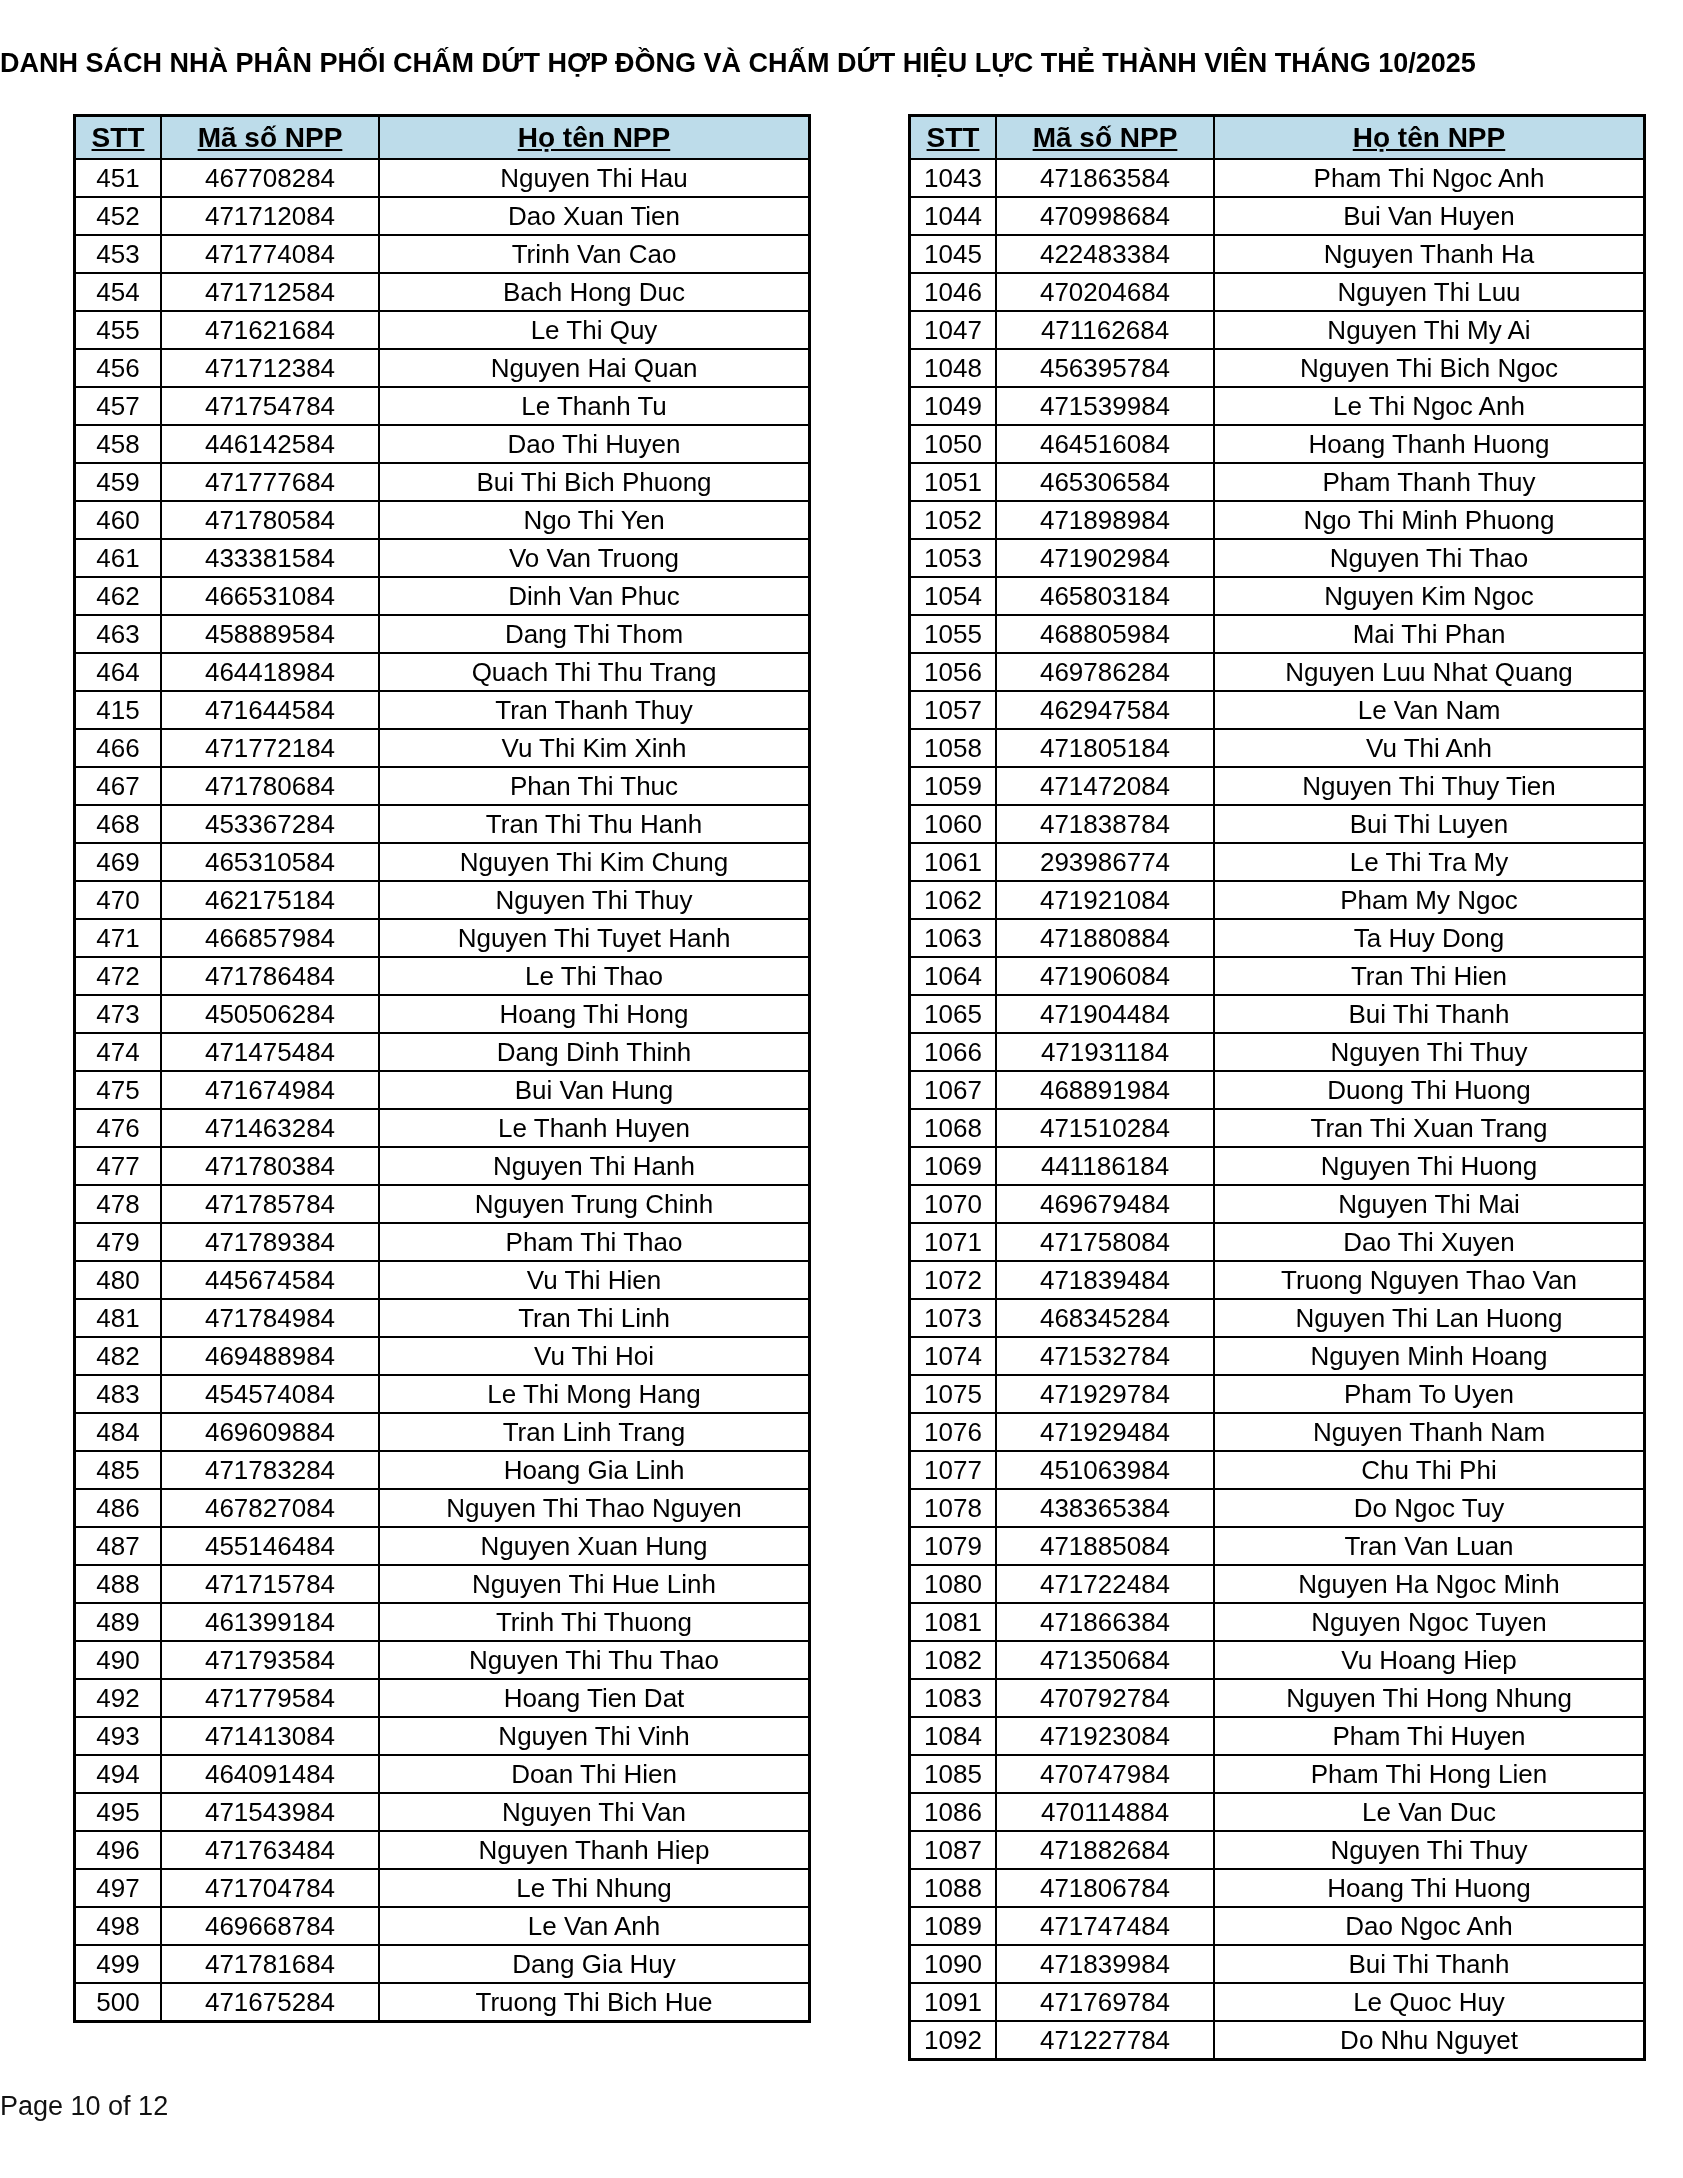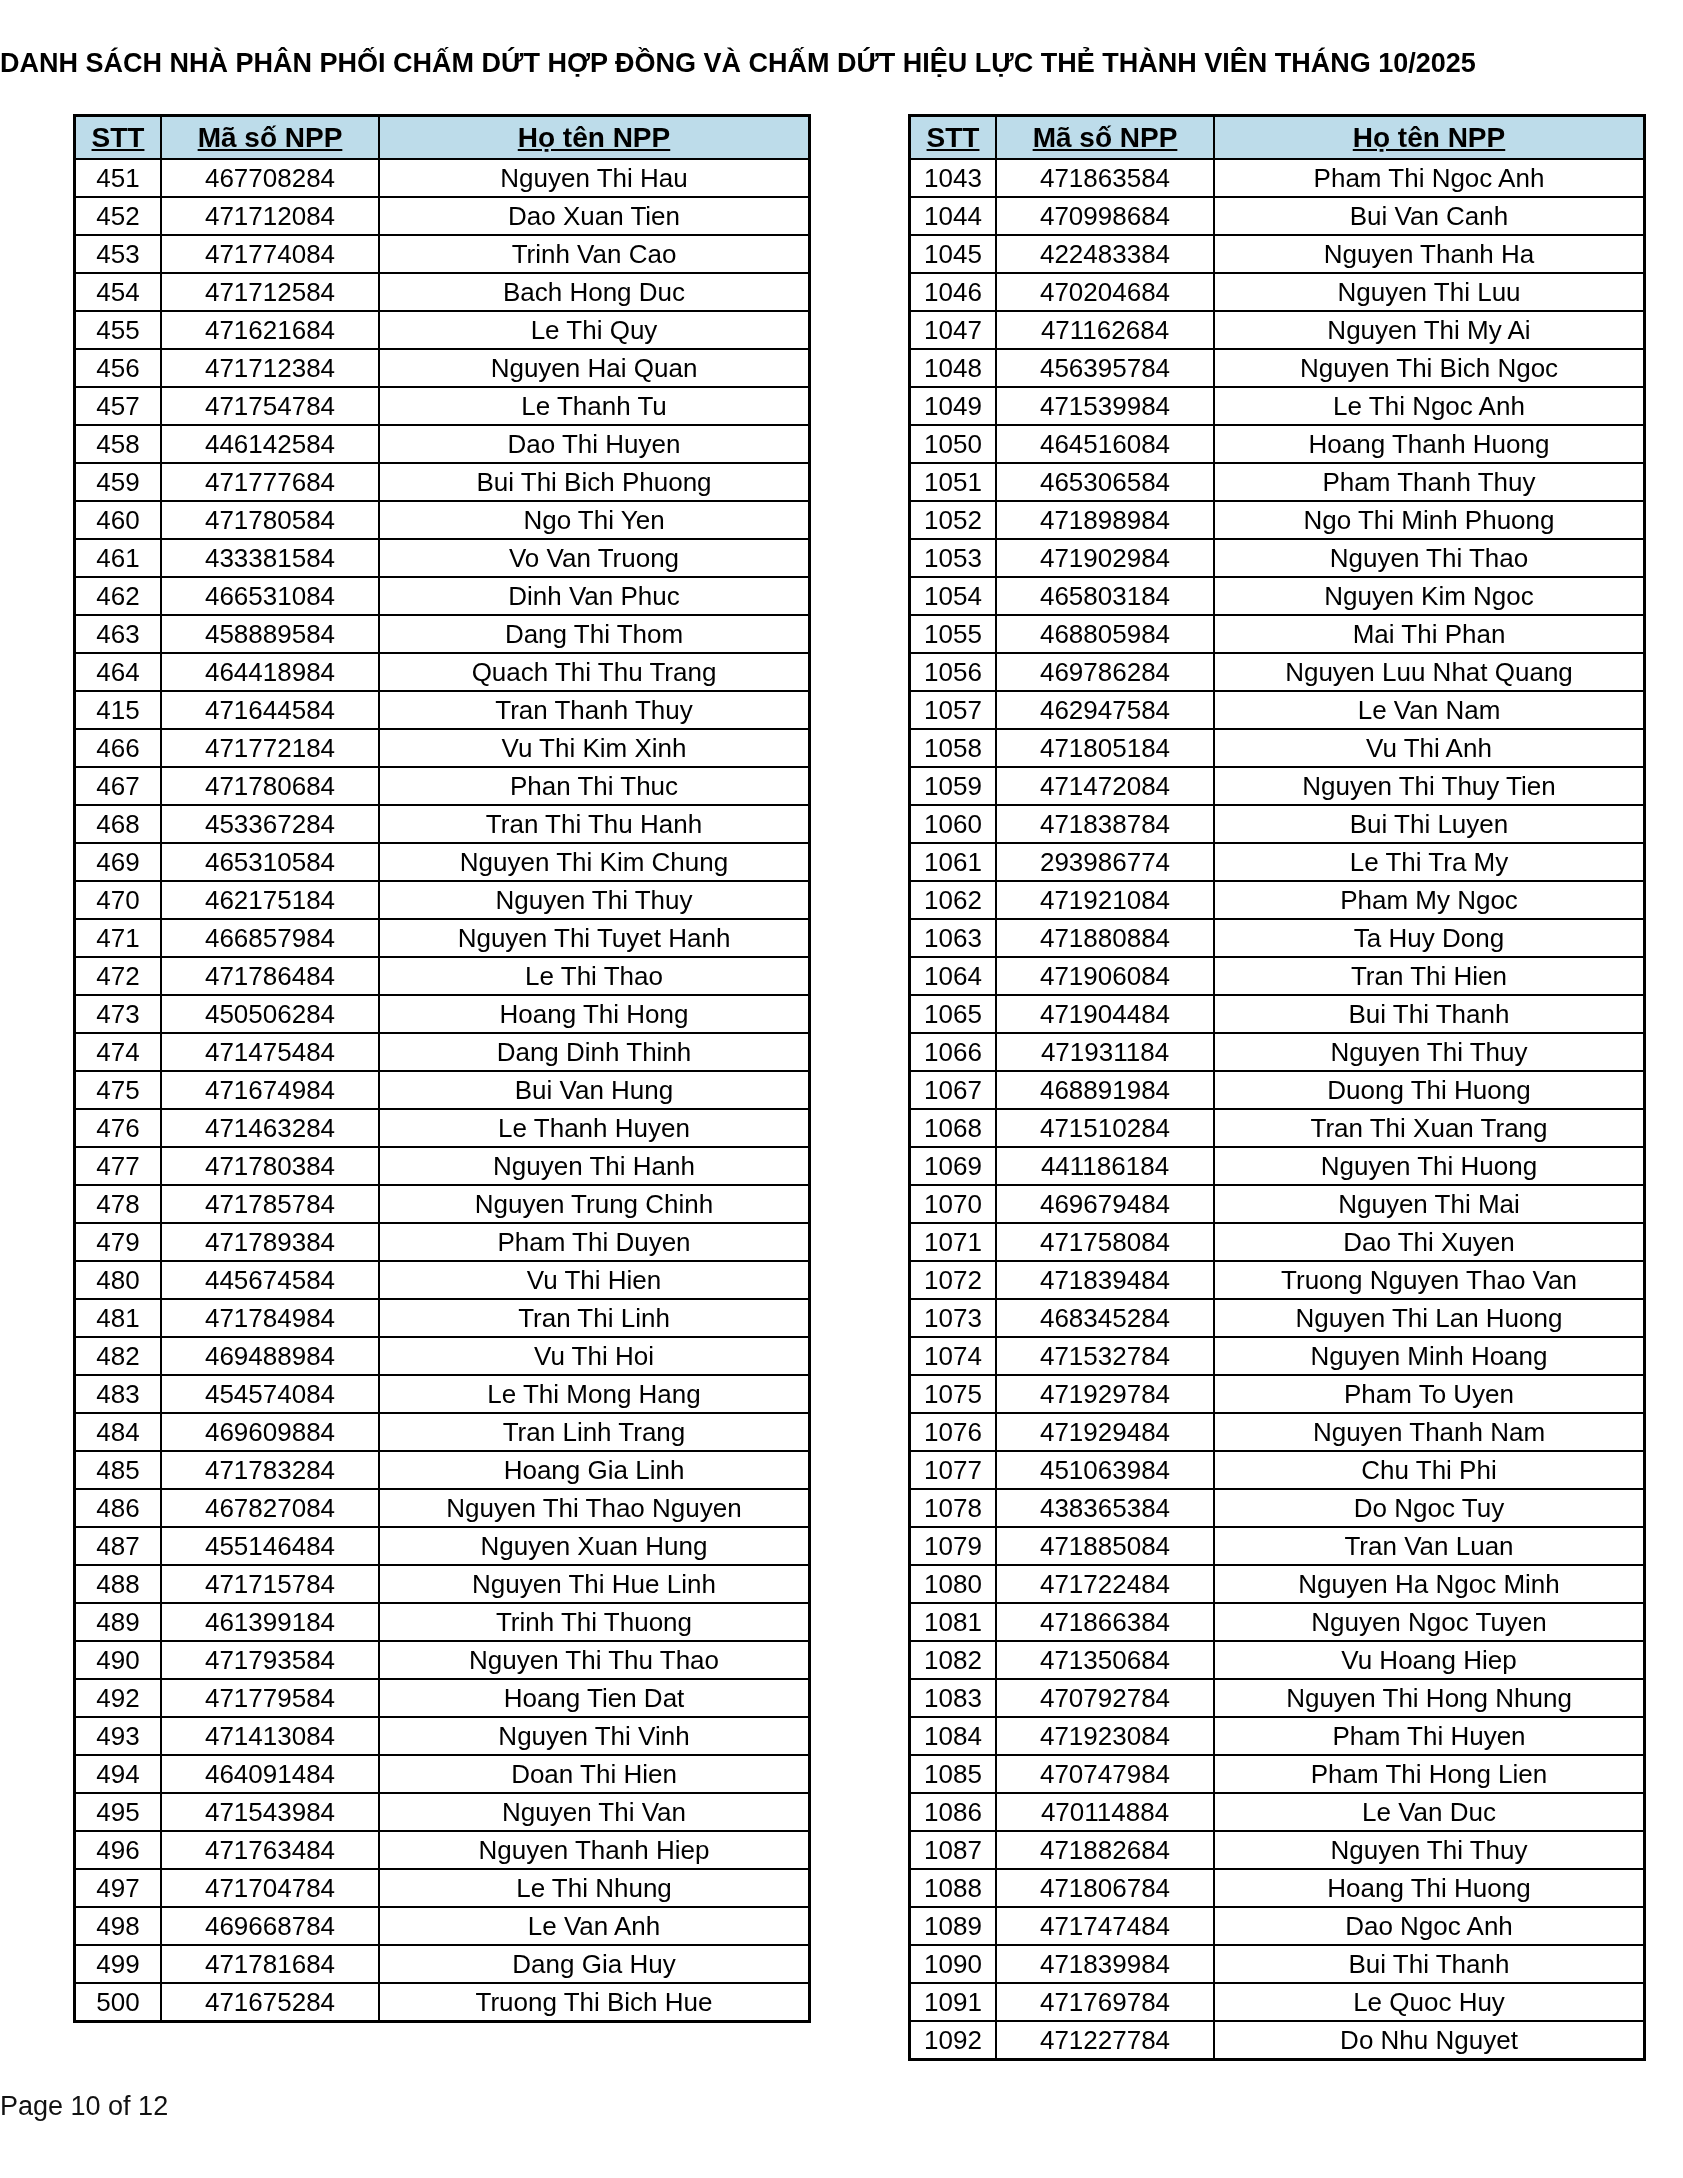--- a/index.html
+++ b/index.html
@@ -213,21 +213,21 @@
         <td class="col-name">Nguyen Thi Hanh</td>
       </tr>
       <tr>
         <td class="col-stt">478</td>
         <td class="col-code">471785784</td>
         <td class="col-name">Nguyen Trung Chinh</td>
       </tr>
       <tr>
         <td class="col-stt">479</td>
         <td class="col-code">471789384</td>
-        <td class="col-name">Pham Thi Duyen</td>
+        <td class="col-name">Pham Thi Thao</td>
       </tr>
       <tr>
         <td class="col-stt">480</td>
         <td class="col-code">445674584</td>
         <td class="col-name">Vu Thi Hien</td>
       </tr>
       <tr>
         <td class="col-stt">481</td>
         <td class="col-code">471784984</td>
         <td class="col-name">Tran Thi Linh</td>
@@ -335,21 +335,21 @@
   </thead>
   <tbody>
       <tr>
         <td class="col-stt">1043</td>
         <td class="col-code">471863584</td>
         <td class="col-name">Pham Thi Ngoc Anh</td>
       </tr>
       <tr>
         <td class="col-stt">1044</td>
         <td class="col-code">470998684</td>
-        <td class="col-name">Bui Van Canh</td>
+        <td class="col-name">Bui Van Huyen</td>
       </tr>
       <tr>
         <td class="col-stt">1045</td>
         <td class="col-code">422483384</td>
         <td class="col-name">Nguyen Thanh Ha</td>
       </tr>
       <tr>
         <td class="col-stt">1046</td>
         <td class="col-code">470204684</td>
         <td class="col-name">Nguyen Thi Luu</td>

